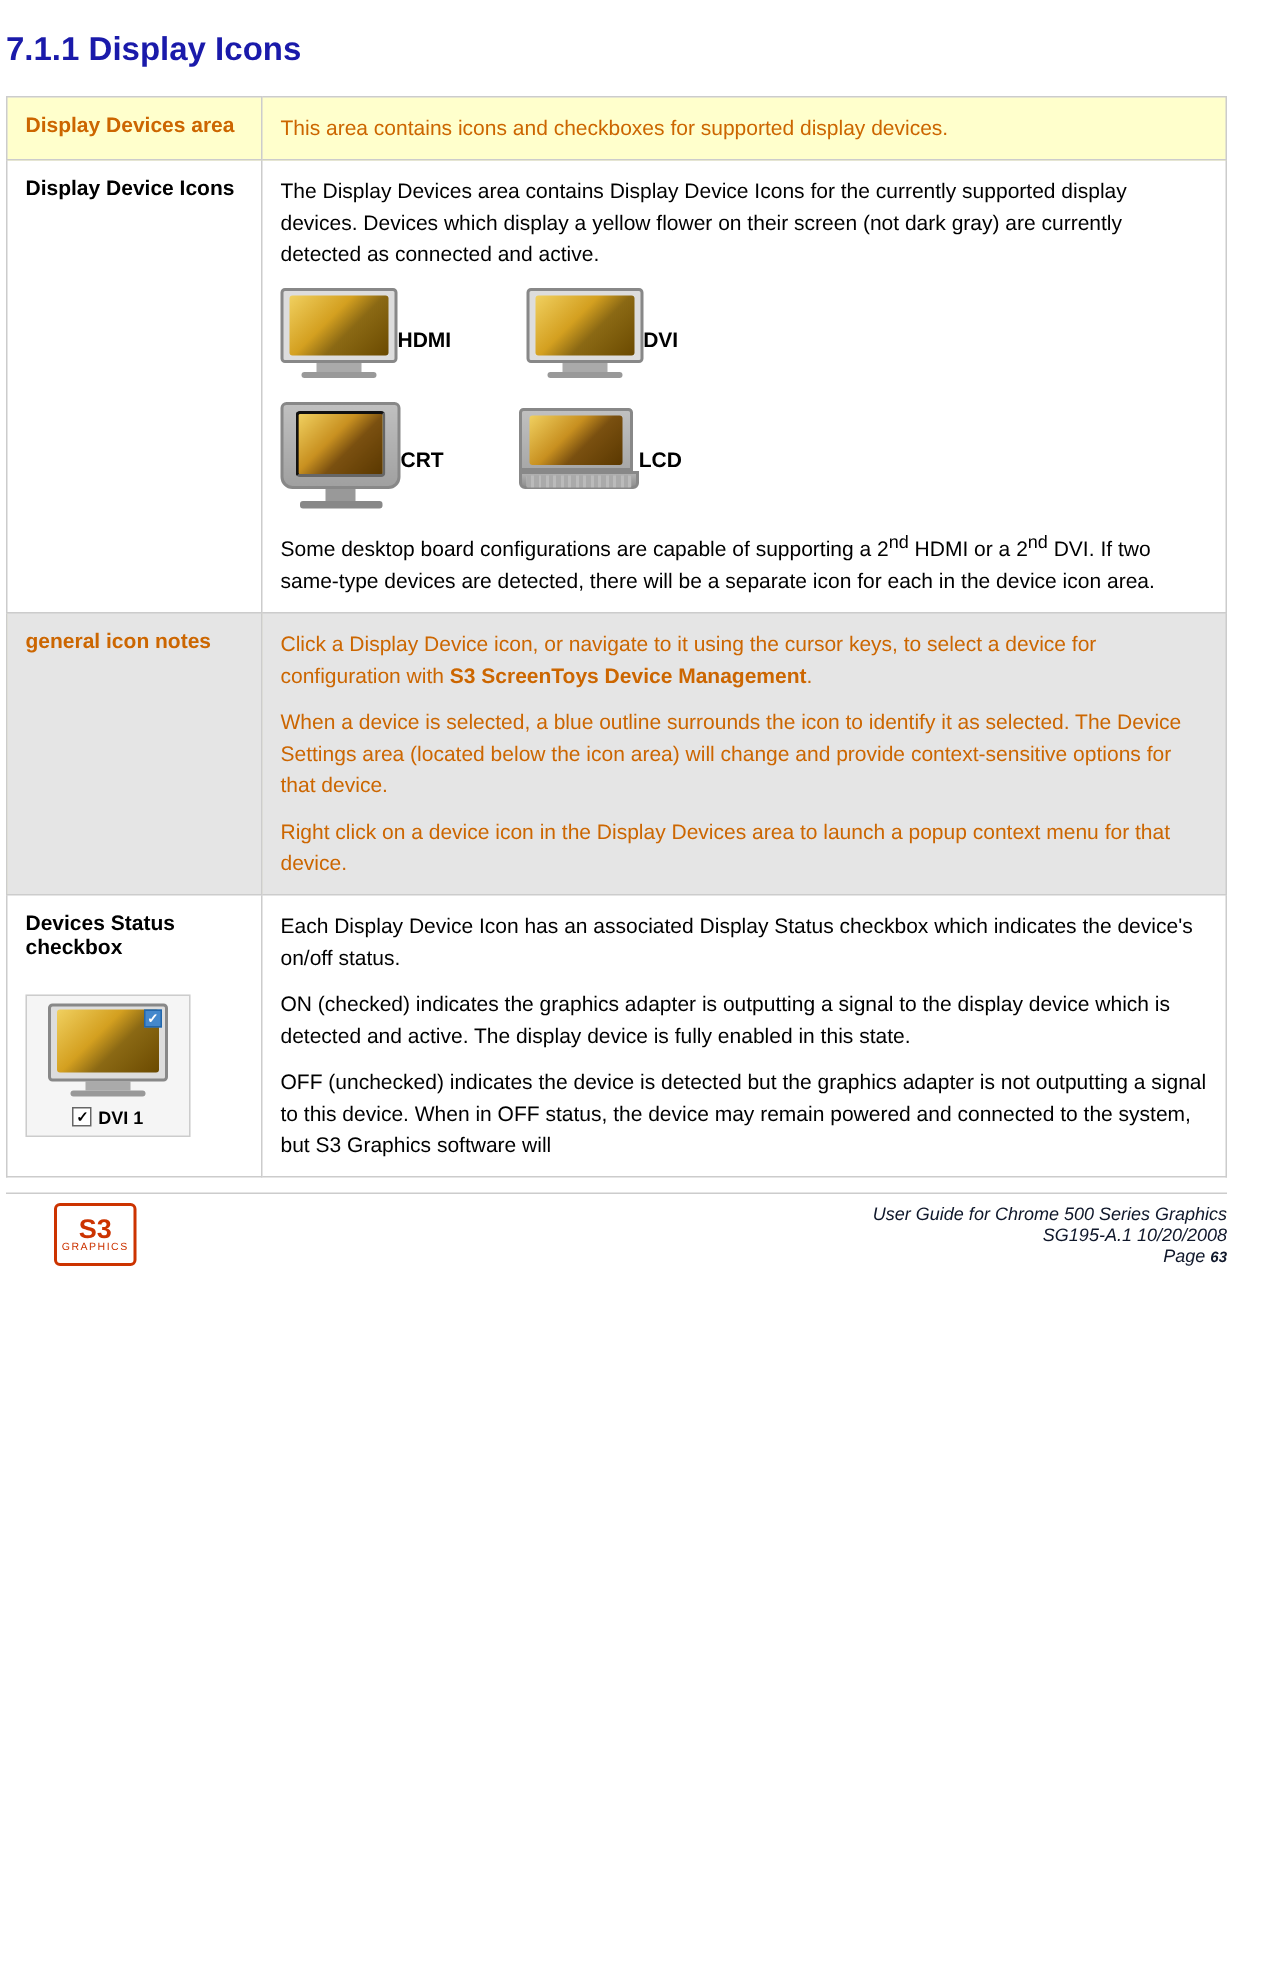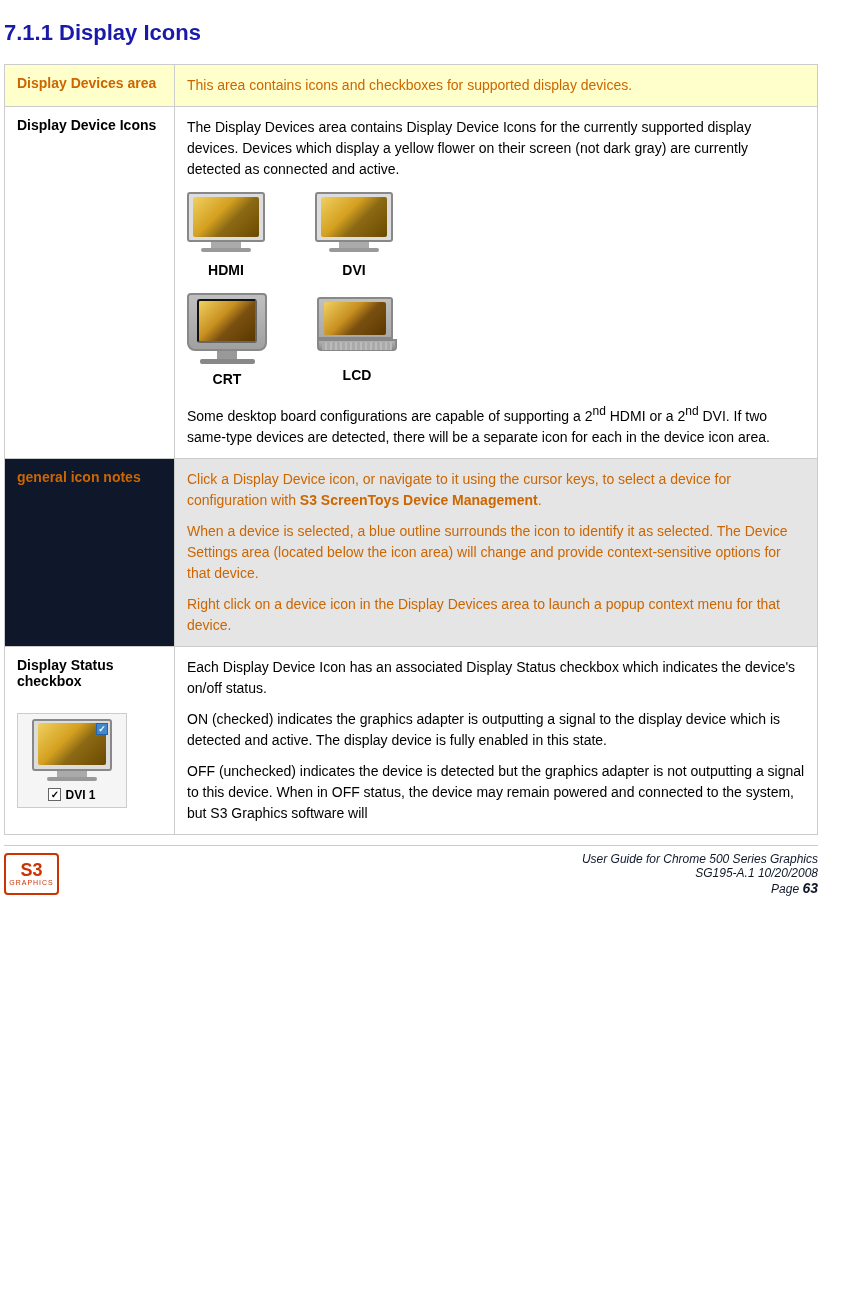--- a/index.html
+++ b/index.html
@@ -58,31 +58,30 @@
     .row-highlight .content-cell {
       color: #cc6600;
       background-color: #ffffcc;
     }
 
     .row-general-highlight {
       background-color: #ffffcc;
     }
     .row-general-highlight .label-cell {
       color: #cc6600;
-      background-color: #0f172a;
+      background-color: #e5e5e5;
       margin-top: 44px;
     }
     .row-general-highlight .content-cell {
       color: #cc6600;
       background-color: #e5e5e5;
     }
 
     .icon-item {
       display: flex;
-      flex-direction: column;
       align-items: center;
       margin-right: 30px;
     }
 
     .icon-label {
       font-weight: bold;
       font-size: 14px;
       margin-top: 4px;
     }
 
@@ -218,21 +217,21 @@
       margin-top: 10px;
       padding-top: 6px;
     }
     .footer-text {
       font-size: 12px;
       color: #0f172a;
       text-align: right;
       font-style: italic;
     }
     .page-num {
-      font-size: 14px;
+      font-size: 10px;
     }
 
     .icons-row {
       display: flex;
       align-items: center;
       gap: 20px;
       margin: 12px 0;
     }
 
     sup {
@@ -337,21 +336,21 @@
           <p>
             Click a Display Device icon, or navigate to it using the cursor keys, to select a device for configuration with <span class="bold-text">S3 ScreenToys Device Management</span>.
           </p>
           <p>When a device is selected, a blue outline surrounds the icon to identify it as selected. The Device Settings area (located below the icon area) will change and provide context-sensitive options for that device.</p>
           <p>Right click on a device icon in the Display Devices area to launch a popup context menu for that device.</p>
         </td>
       </tr>
 
       <tr>
         <td class="label-cell">
-          <div>Display Status checkbox</div>
+          <div>Devices Status checkbox</div>
           <br>
           
           <div style="display:flex; flex-direction:column; align-items:center; width:110px; border:1px solid #ccc; padding:5px; background:#f5f5f5; margin-top:8px;">
             <div class="flat-monitor" style="width:80px; height:65px;">
               <div class="screen-body" style="width:80px; height:52px; position:relative;">
 
                 <div style="position:absolute; top:2px; right:2px; width:12px; height:12px; background:#4488cc; border:1px solid #2266aa; display:flex; align-items:center; justify-content:center; font-size:9px; color:white;">✓</div>
                 <div class="screen-inner" style="width:68px; height:42px; margin:2px auto 0;"></div>
               </div>
               <div class="stand"></div>
@@ -368,21 +367,21 @@
           <p>ON (checked) indicates the graphics adapter is outputting a signal to the display device which is detected and active. The display device is fully enabled in this state.</p>
           <p>OFF (unchecked) indicates the device is detected but the graphics adapter is not outputting a signal to this device. When in OFF status, the device may remain powered and connected to the system, but S3 Graphics software will</p>
         </td>
       </tr>
 
     </tbody>
   </table>
 
   <div class="footer-bar">
 
-    <div style="display:flex; align-items:flex-end; margin-right:auto;">
+    <div style="display:flex; align-items:flex-end; margin-right:auto;margin-left:32px;">
       <div style="width:55px; height:42px; border:2px solid #cc3300; border-radius:4px; display:flex; flex-direction:column; align-items:center; justify-content:center; position:relative; overflow:hidden;">
         <span style="font-weight:bold; color:#cc3300; font-size:18px; line-height:1;">S3</span>
         <span style="font-size:7px; color:#cc3300; letter-spacing:1px;">GRAPHICS</span>
       </div>
     </div>
     <div style="text-align:right;">
       <div class="footer-text">User Guide for Chrome 500 Series Graphics</div>
       <div class="footer-text">SG195-A.1   10/20/2008</div>
       <div class="footer-text">
         <span>Page</span>

